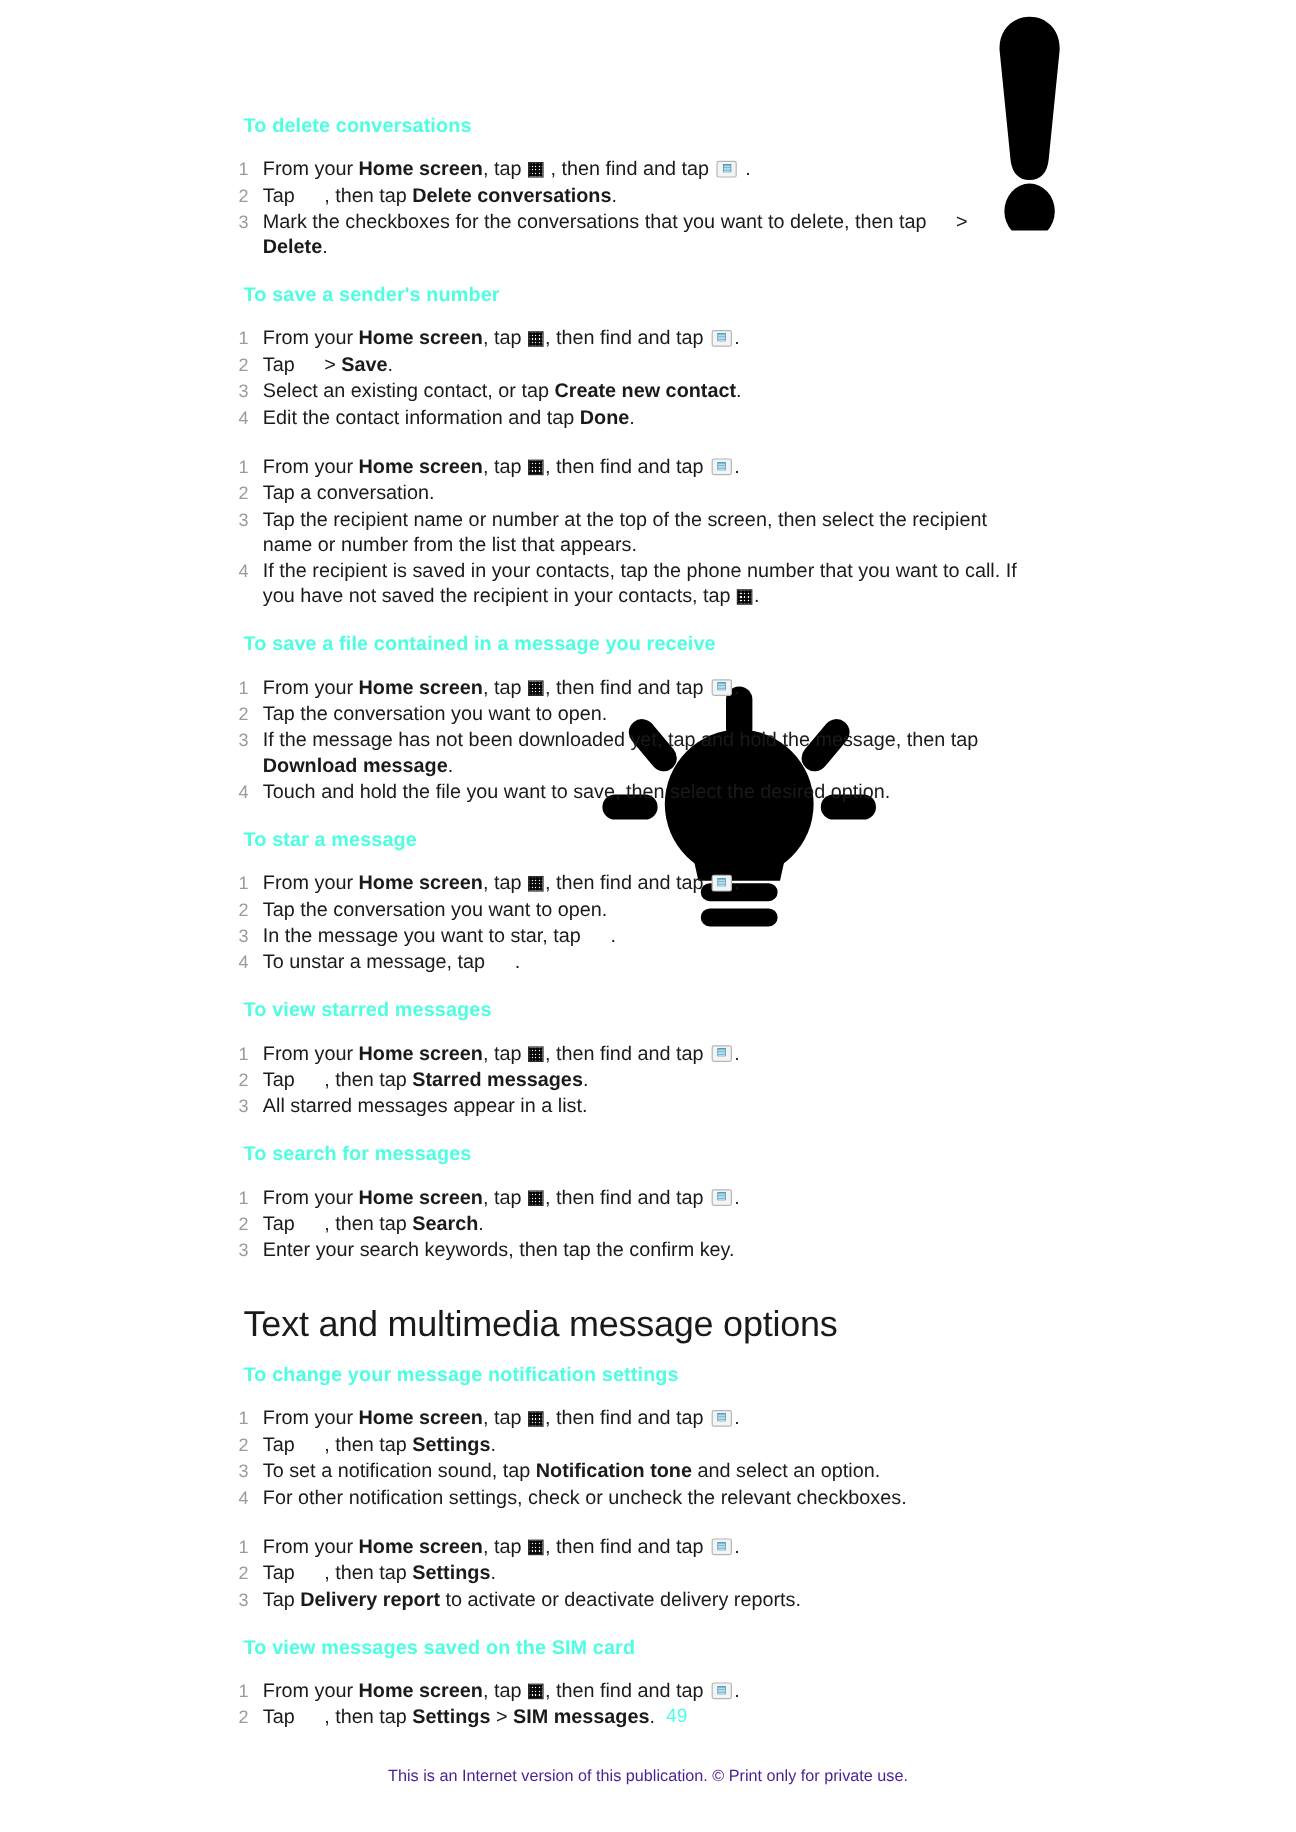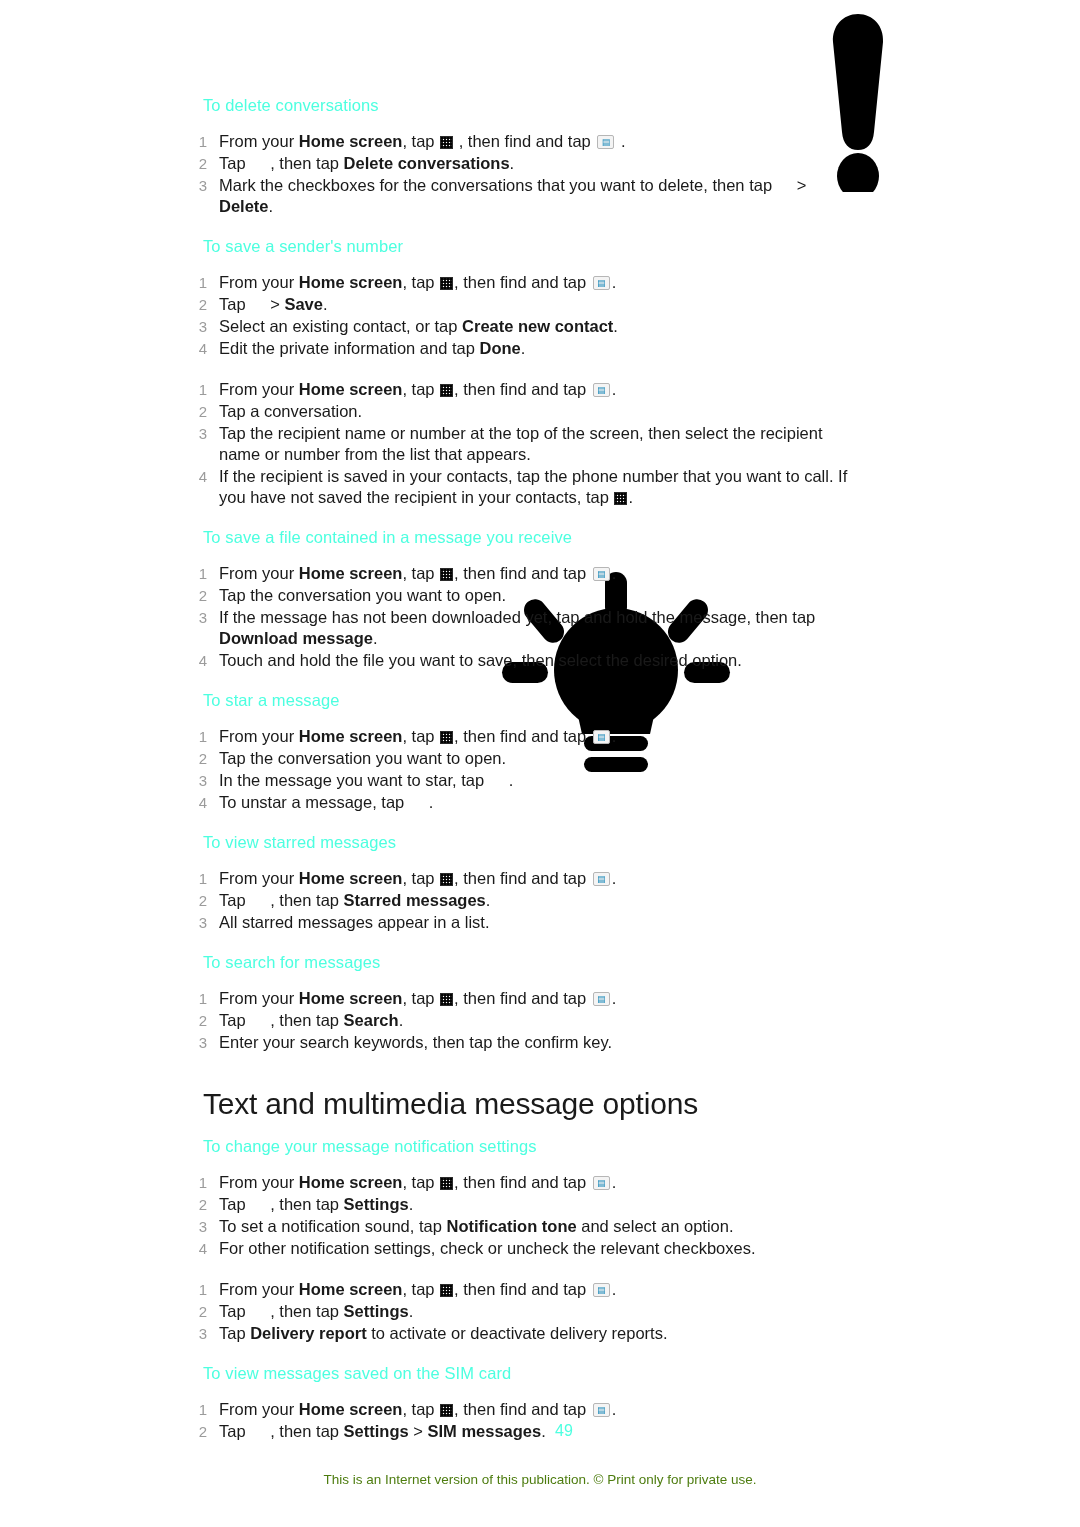--- a/index.html
+++ b/index.html
@@ -51,21 +51,21 @@
     color: #1a1a1a;
     margin: 34px 0 16px 31px;
     letter-spacing: -0.2px;
   }
 
   .proc {
     margin: 0 0 20px 0;
   }
   .proc-heading {
     font-size: 16.5px;
-    font-weight: 400;
+    font-weight: 700;
     color: #4dffe0;
     margin: 0 0 6px 31px;
     letter-spacing: 0.1px;
   }
   .proc.first .proc-heading { margin-top: 0; }
 
   ol.steps {
     list-style: none;
     margin: 16px;
     padding: 0;
@@ -143,21 +143,21 @@
     color: #4dffe0;
     margin-left: 48px;
   }
   .footer-note {
     position: absolute;
     left: 0;
     right: 0;
     top: 1472px;
     text-align: center;
     font-size: 13.5px;
-    color: #4d7c0f;
+    color: #4c1d95;
   }
 </style>
 </head>
 <body>
 
 <div class="page">
 
   <svg class="exclaim-mark" viewBox="0 0 64 180" xmlns="http://www.w3.org/2000/svg">
     <path d="M32 2 C47 2 58 14 57 30 L48 120 C47 132 41 138 32 138 C23 138 17 132 16 120 L7 30 C6 14 17 2 32 2 Z" fill="#000000"></path>
     <ellipse cx="32" cy="164" rx="21" ry="23" fill="#000000"></ellipse>
@@ -187,21 +187,21 @@
             <li><span>Tap </span><span class="ic ic-blank"></span><span>, then tap </span><span class="b">Delete conversations</span><span>.</span></li>
             <li><span>Mark the checkboxes for the conversations that you want to delete, then tap </span><span class="ic ic-blank"></span><span>&gt; </span><span class="b">Delete</span><span>.</span></li>
           </ol>
         </div>
         <div class="proc">
           <div class="proc-heading">To save a sender's number</div>
           <ol class="steps">
             <li><span>From your </span><span class="b">Home screen</span><span>, tap </span><span class="ic ic-grid"></span><span>, then find and tap </span><span class="ic ic-msg"><span class="glyph">▤</span></span><span>.</span></li>
             <li><span>Tap </span><span class="ic ic-blank"></span><span>&gt; </span><span class="b">Save</span><span>.</span></li>
             <li><span>Select an existing contact, or tap </span><span class="b">Create new contact</span><span>.</span></li>
-            <li><span>Edit the private information and tap </span><span class="b">Done</span><span>.</span></li>
+            <li><span>Edit the contact information and tap </span><span class="b">Done</span><span>.</span></li>
           </ol>
         </div>
         <div class="proc">
           <ol class="steps">
             <li><span>From your </span><span class="b">Home screen</span><span>, tap </span><span class="ic ic-grid"></span><span>, then find and tap </span><span class="ic ic-msg"><span class="glyph">▤</span></span><span>.</span></li>
             <li><span>Tap a conversation.</span></li>
             <li><span>Tap the recipient name or number at the top of the screen, then select the recipient name or number from the list that appears.</span></li>
             <li><span>If the recipient is saved in your contacts, tap the phone number that you want to call. If you have not saved the recipient in your contacts, tap </span><span class="ic ic-grid"></span><span>.</span></li>
           </ol>
         </div>

